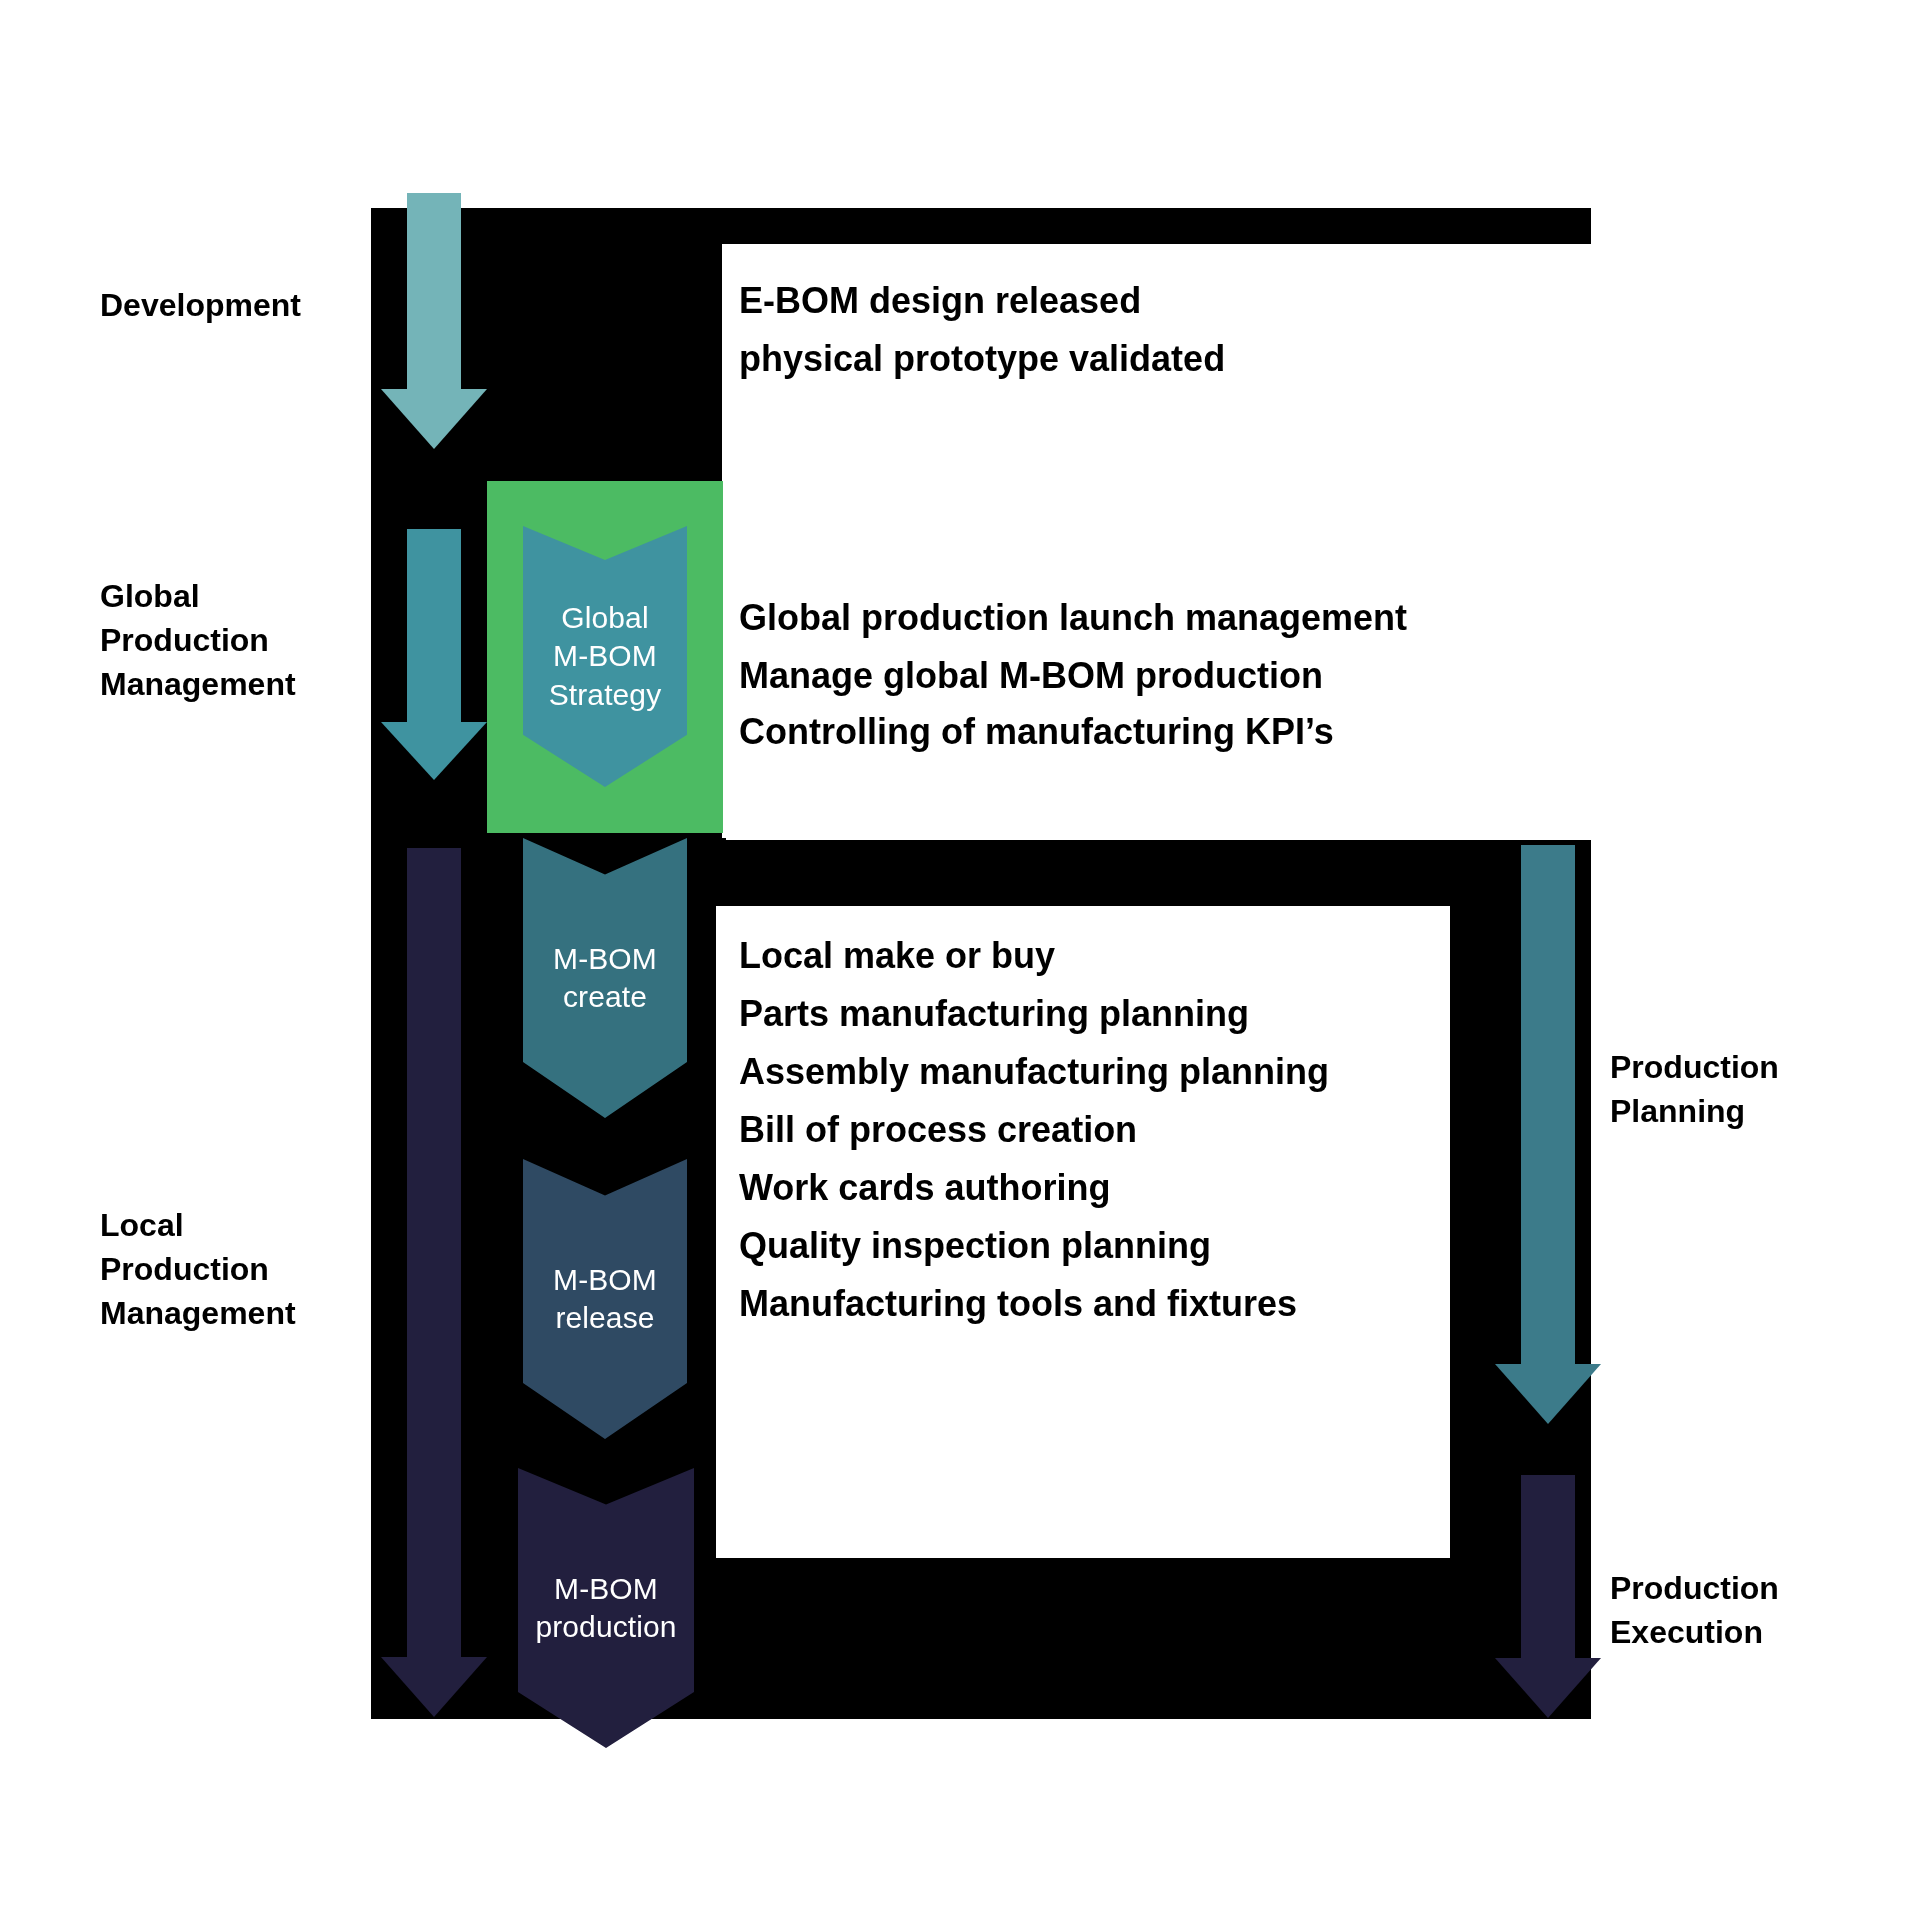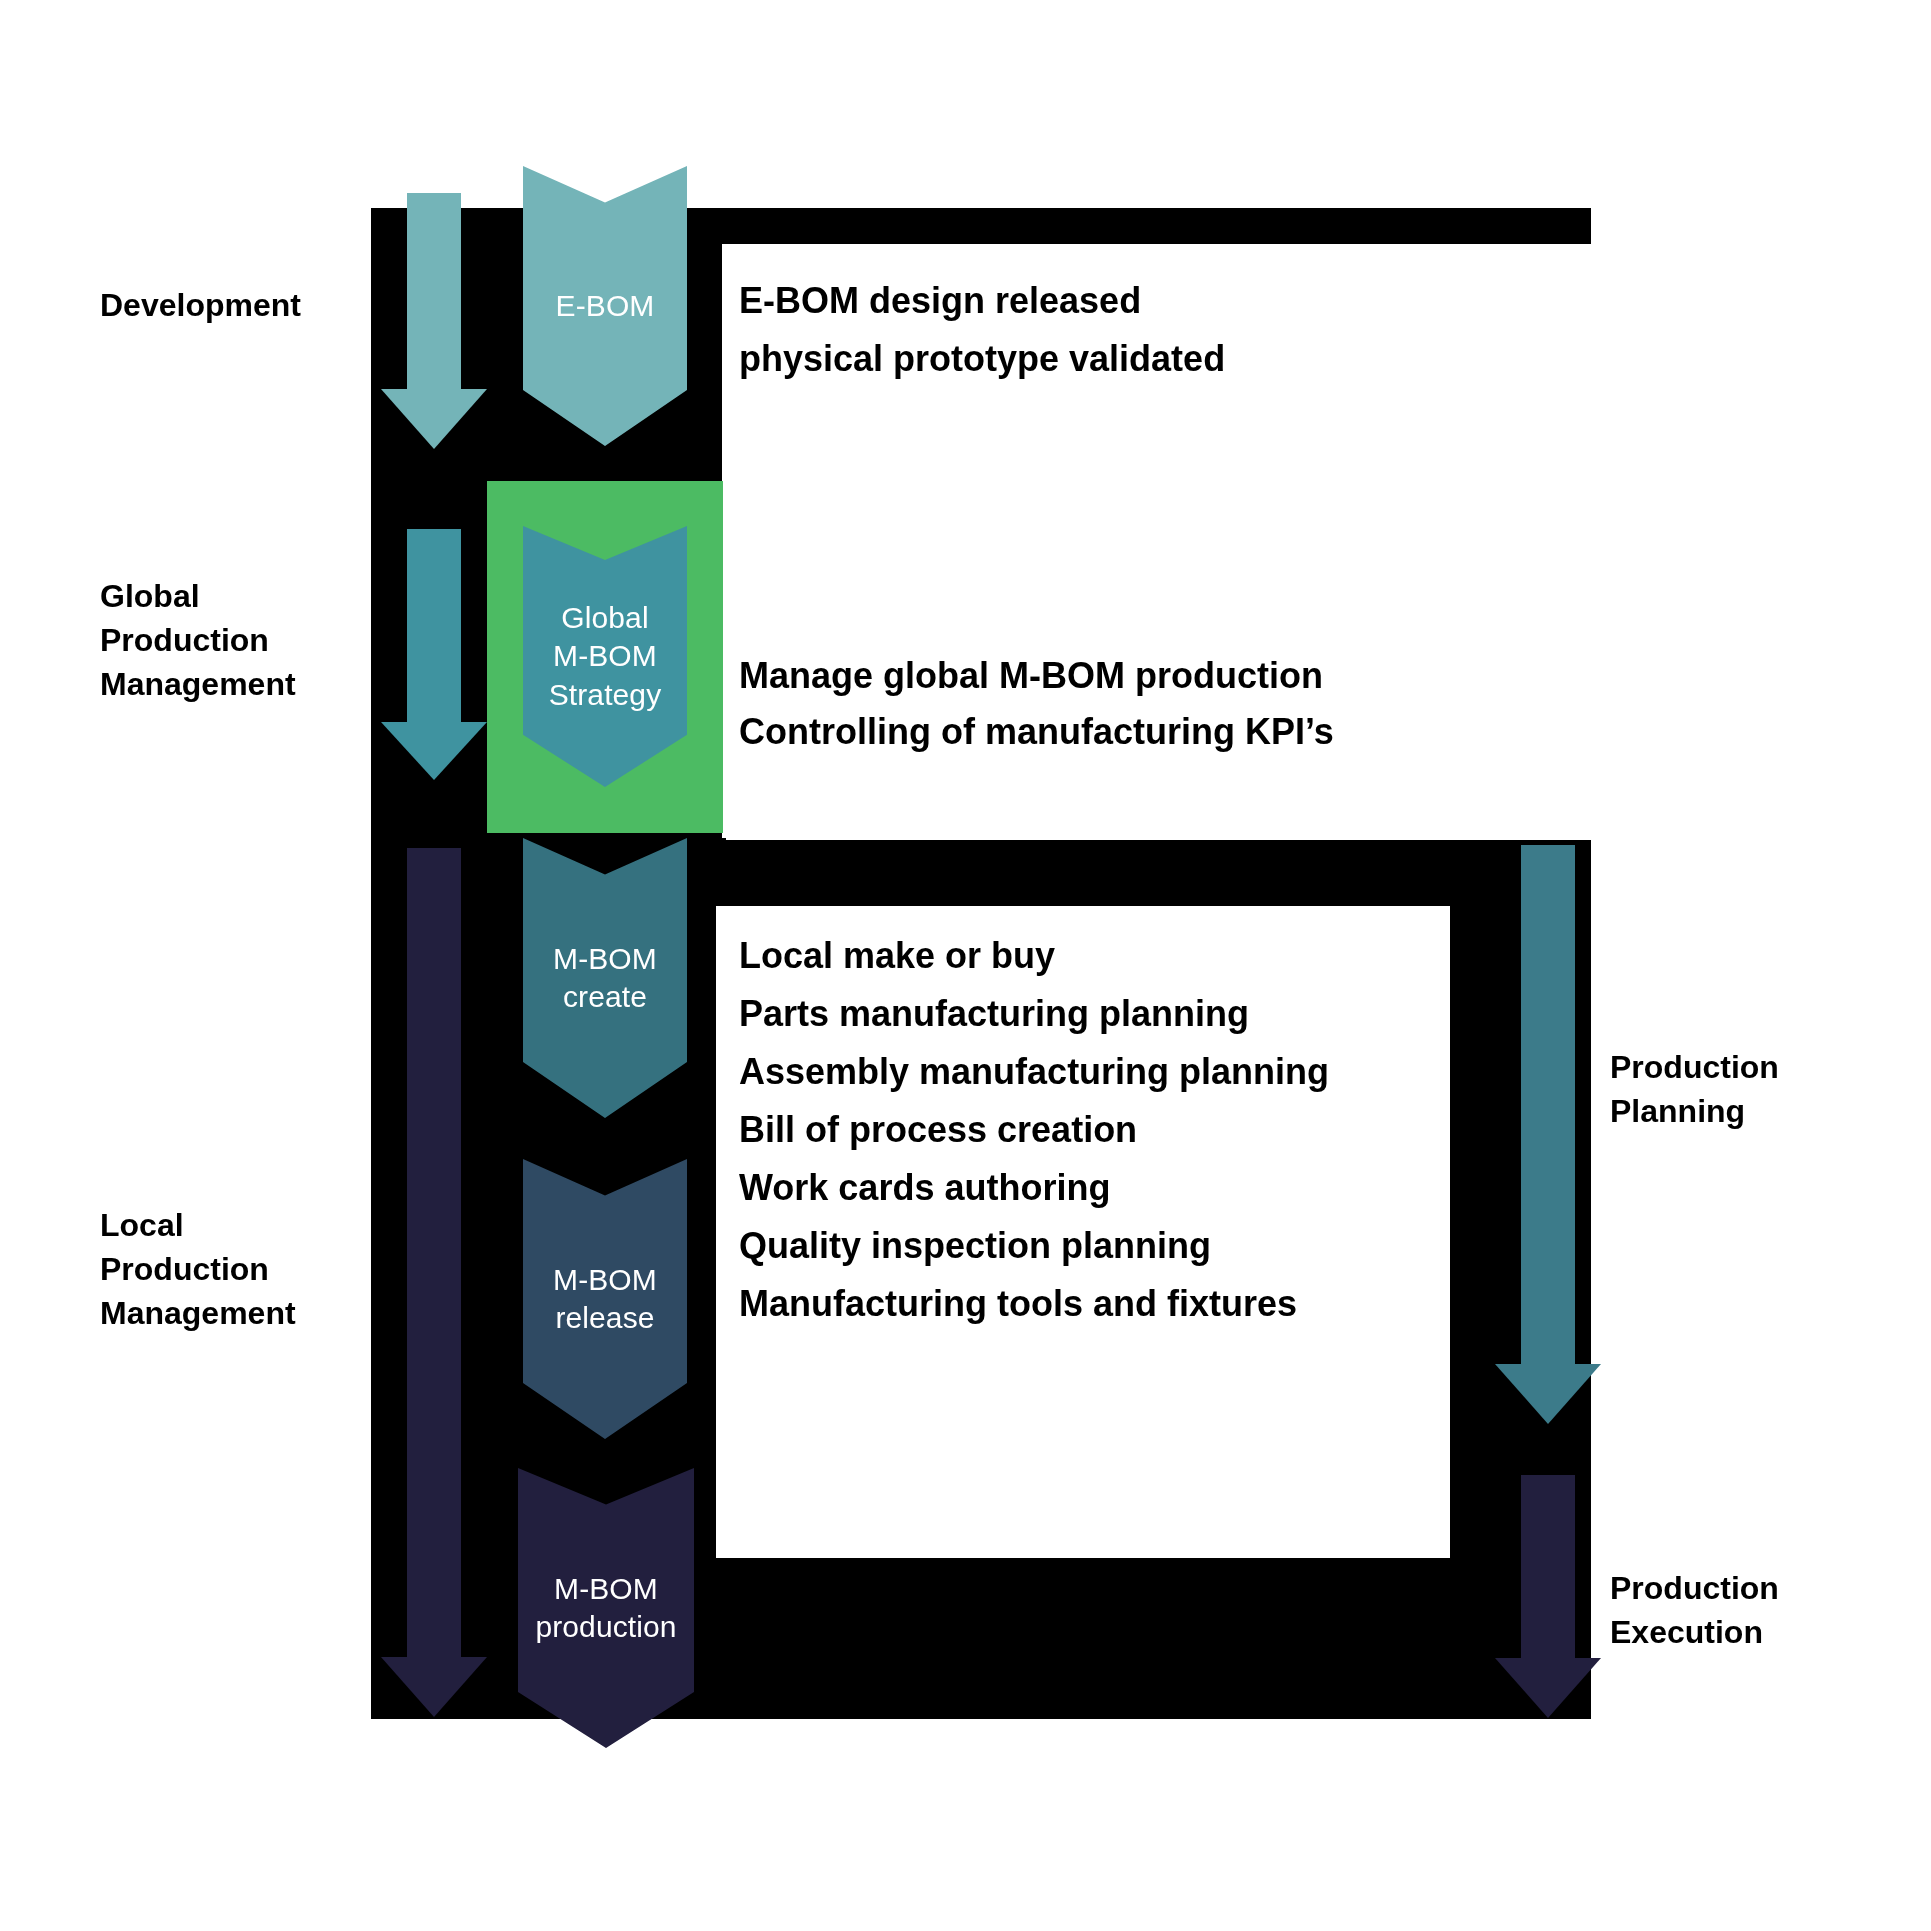--- a/index.html
+++ b/index.html
@@ -130,25 +130,20 @@
   <div class="arrow" style="left:1495px; top:845px; width:106px; height:579px;">
     <div class="shaft" style="width:54px; height:521px; background:#3c7b8a;"></div>
     <div class="head" style="height:60px; background:#3c7b8a;"></div>
   </div>
 
   <div class="arrow" style="left:1495px; top:1475px; width:106px; height:243px;">
     <div class="shaft" style="width:54px; height:185px; background:#221f3e;"></div>
     <div class="head" style="height:60px; background:#221f3e;"></div>
   </div>
 
-  <div class="chev" style="left:523px; top:166px; width:164px; height:280px; background:#74b4b8;">
-    <div>
-      <span>E-BOM</span>
-    </div>
-  </div>
 
   <div class="chev" style="left:523px; top:526px; width:164px; height:261px; background:#3f93a0;">
     <div>
       <span>Global</span>
       <span>M-BOM</span>
       <span>Strategy</span>
     </div>
   </div>
 
   <div class="chev" style="left:523px; top:838px; width:164px; height:280px; background:#35717f;">
@@ -184,20 +179,21 @@
 
   <div class="side-label" style="left:1610px; top:1045px;">Production
 Planning</div>
 
   <div class="side-label" style="left:1610px; top:1566px;">Production
 Execution</div>
 
   <div class="txt-line" style="left:739px; top:283px;">E-BOM design released</div>
   <div class="txt-line" style="left:739px; top:341px;">physical prototype validated</div>
 
+  <div class="txt-line" style="left:739px; top:600px;">Global production launch management</div>
   <div class="txt-line" style="left:739px; top:658px;">Manage global M-BOM production</div>
   <div class="txt-line" style="left:739px; top:714px;">Controlling of manufacturing KPI’s</div>
 
   <div class="txt-line" style="left:739px; top:881px; color:#000000;">&nbsp;</div>
 
   <div class="txt-line" style="left:739px; top:938px;">Local make or buy</div>
   <div class="txt-line" style="left:739px; top:996px;">Parts manufacturing planning</div>
   <div class="txt-line" style="left:739px; top:1054px;">Assembly manufacturing planning</div>
   <div class="txt-line" style="left:739px; top:1112px;">Bill of process creation</div>
   <div class="txt-line" style="left:739px; top:1170px;">Work cards authoring</div>

